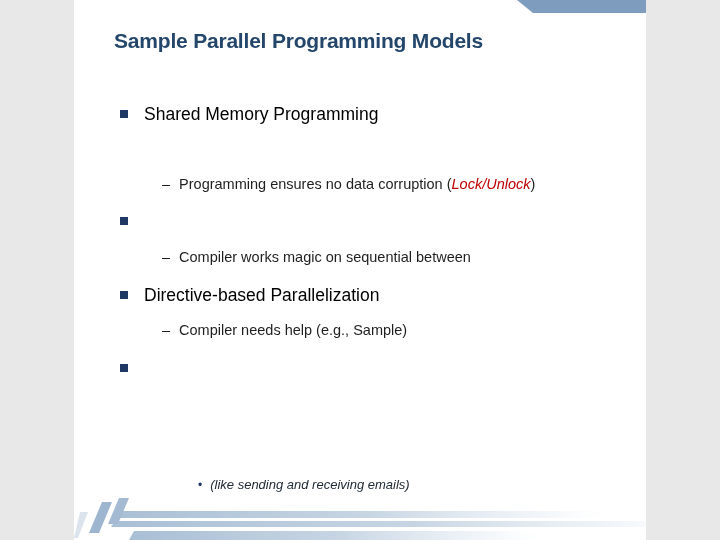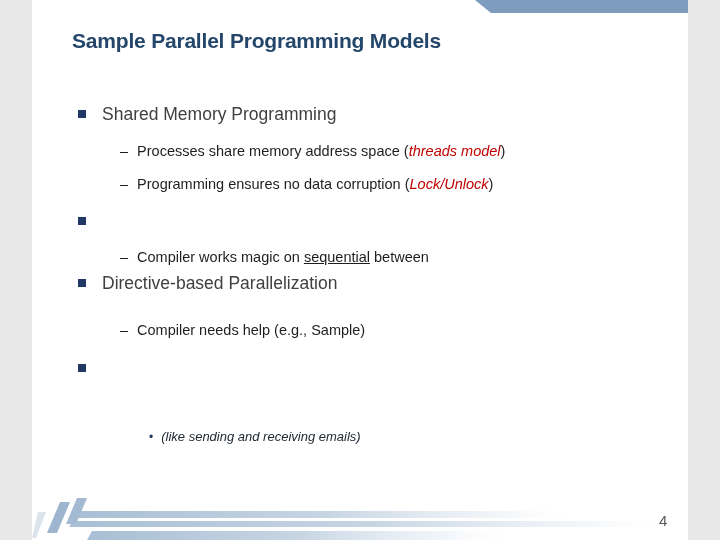--- a/index.html
+++ b/index.html
@@ -1,91 +1,88 @@
 <!DOCTYPE html>
 <html style="--title: #24466B; --bullet-square: #1F3864; --accent-bar: #7E9CBD; --emphasis-red: #C00000; --footer-bar: #A9BFD5;"><head>
 <meta charset="utf-8">
 <style>
   html,body{margin:0;padding:0;background:#e8e8e8;}
   .slide{
     position:relative;
-    width:656px;height:540px;
+    width:572px;height:540px;
     background:#ffffff;
     overflow:hidden;
     font-family:"Liberation Sans","DejaVu Sans",sans-serif;
     margin:0 auto;
   }
   .header-accent{
     position:absolute;top:0;left:0;width:720px;height:13px;
     background:var(--accent-bar,#7E9CBD);
     clip-path:polygon(443px 0,720px 0,720px 13px,459px 13px);
   }
   .title{
     position:absolute;top:29px;left:40px;
     font-size:21px;font-weight:700;letter-spacing:-0.2px;
     color:var(--title,#24466B);
     margin:0;white-space:nowrap;
   }
   .l1{
     position:absolute;left:46px;
-    font-size:17.5px;line-height:20px;color:#404040;white-space:nowrap;
+    font-size:17.5px;line-height:20px;color:#000000;white-space:nowrap;
   }
   .l1 .sq{
     display:inline-block;width:8px;height:8px;
     background:var(--bullet-square,#1F3864);
     margin-right:16px;transform:translateY(-2px);
   }
   .l2{
     position:absolute;left:88px;
     font-size:14.5px;line-height:18px;color:#1f1f1f;white-space:nowrap;
   }
   .l2 .dash{margin-right:9px;}
   .l3{
-    position:absolute;left:117px;
-    font-size:13px;line-height:16px;font-style:italic;color:#212B36;white-space:nowrap;
+    position:absolute;left:124px;
+    font-size:13px;line-height:16px;font-style:italic;color:#212B36;white-space:nowrap;margin-top:48px;
   }
   .l3 .dot{
     font-style:normal;color:var(--bullet-square,#1F3864);
     margin-right:8px;font-size:12px;
   }
   .red-em{color:var(--emphasis-red,#C00000);font-style:italic;}
-  .u{text-decoration:underline;}
+  .u{}
   .page-number{
     position:absolute;left:627px;top:512px;
     font-size:15px;color:#595959;
   }
   .footer-deco{position:absolute;left:0;top:498px;width:720px;height:42px;}
 </style>
 </head>
 <body>
 
 <div class="slide">
 
   <div class="header-accent"></div>
 
   <h1 class="title">Sample Parallel Programming Models</h1>
 
   <div class="l1" style="top:104px">
     <span class="sq"></span><span>Shared Memory Programming</span>
   </div>
-  <div class="l2" style="top:142px">
-    <span class="dash">–</span><span>Processes share memory address space (</span><span class="red-em">threads model</span><span>)</span>
-  </div>
   <div class="l2" style="top:175px">
     <span class="dash">–</span><span>Programming ensures no data corruption (</span><span class="red-em">Lock/Unlock</span><span>)</span>
   </div>
 
   <div class="l1" style="top:211px">
     <span class="sq"></span>
   </div>
   <div class="l2" style="top:248px">
     <span class="dash">–</span><span>Compiler works magic on </span><span class="u">sequential</span><span> between</span>
   </div>
 
-  <div class="l1" style="top:273px">
+  <div class="l1" style="top:285px">
     <span class="sq"></span><span>Directive-based Parallelization</span>
   </div>
   <div class="l2" style="top:321px">
     <span class="dash">–</span><span>Compiler needs help (e.g., Sample)</span>
   </div>
 
   <div class="l1" style="top:358px">
     <span class="sq"></span>
   </div>
   <div class="l3" style="top:429px">

